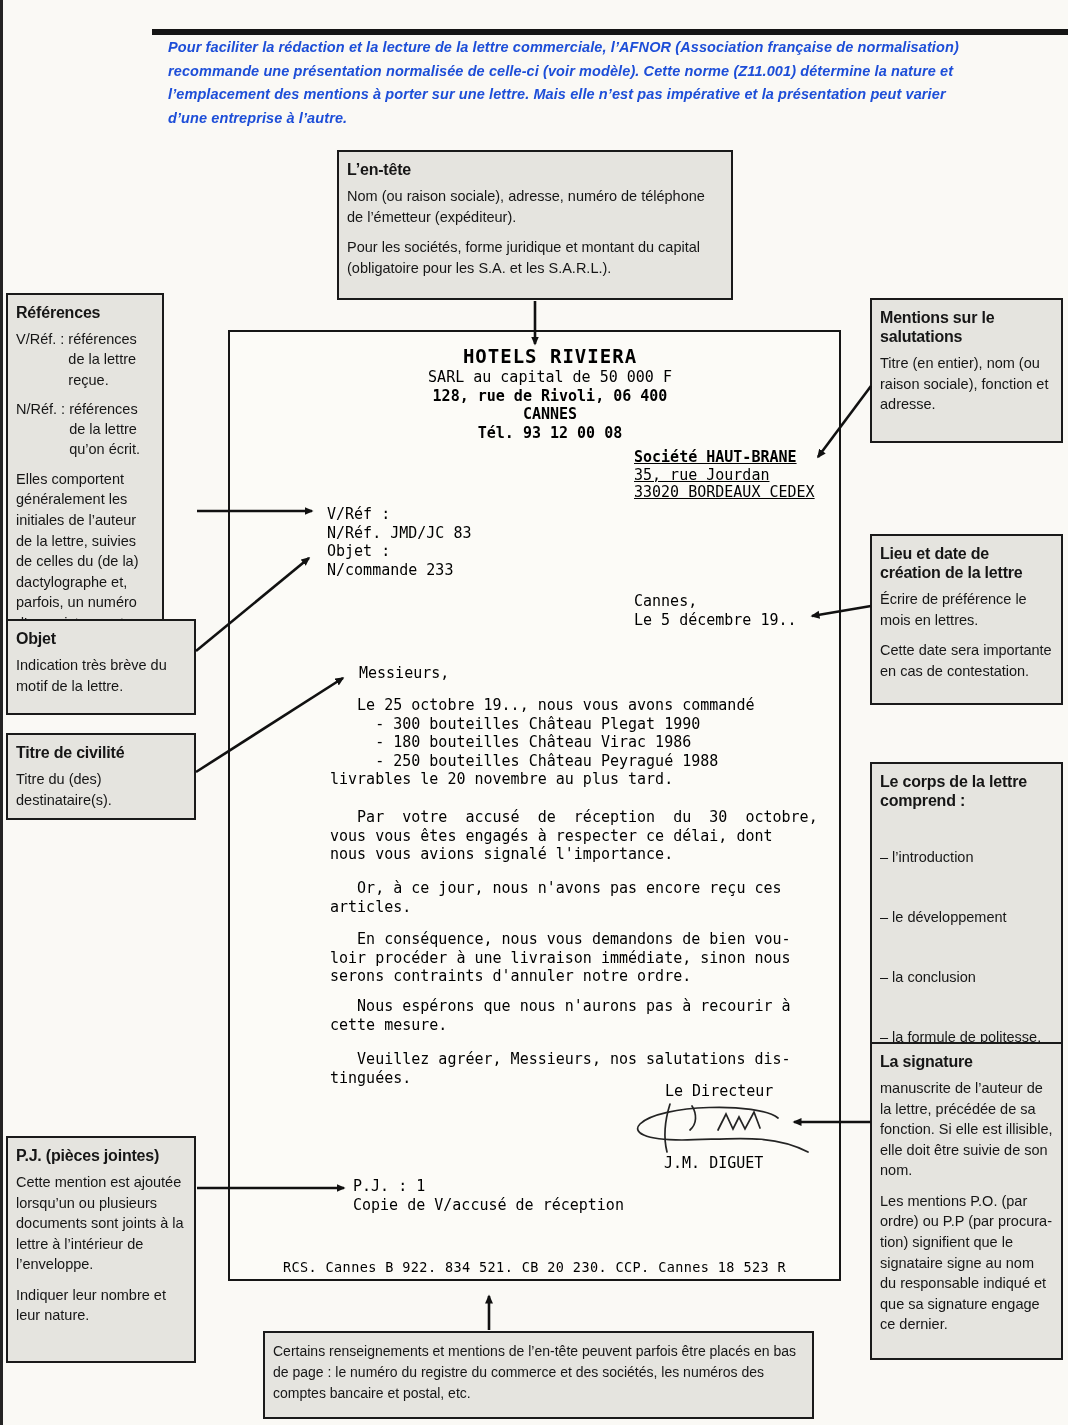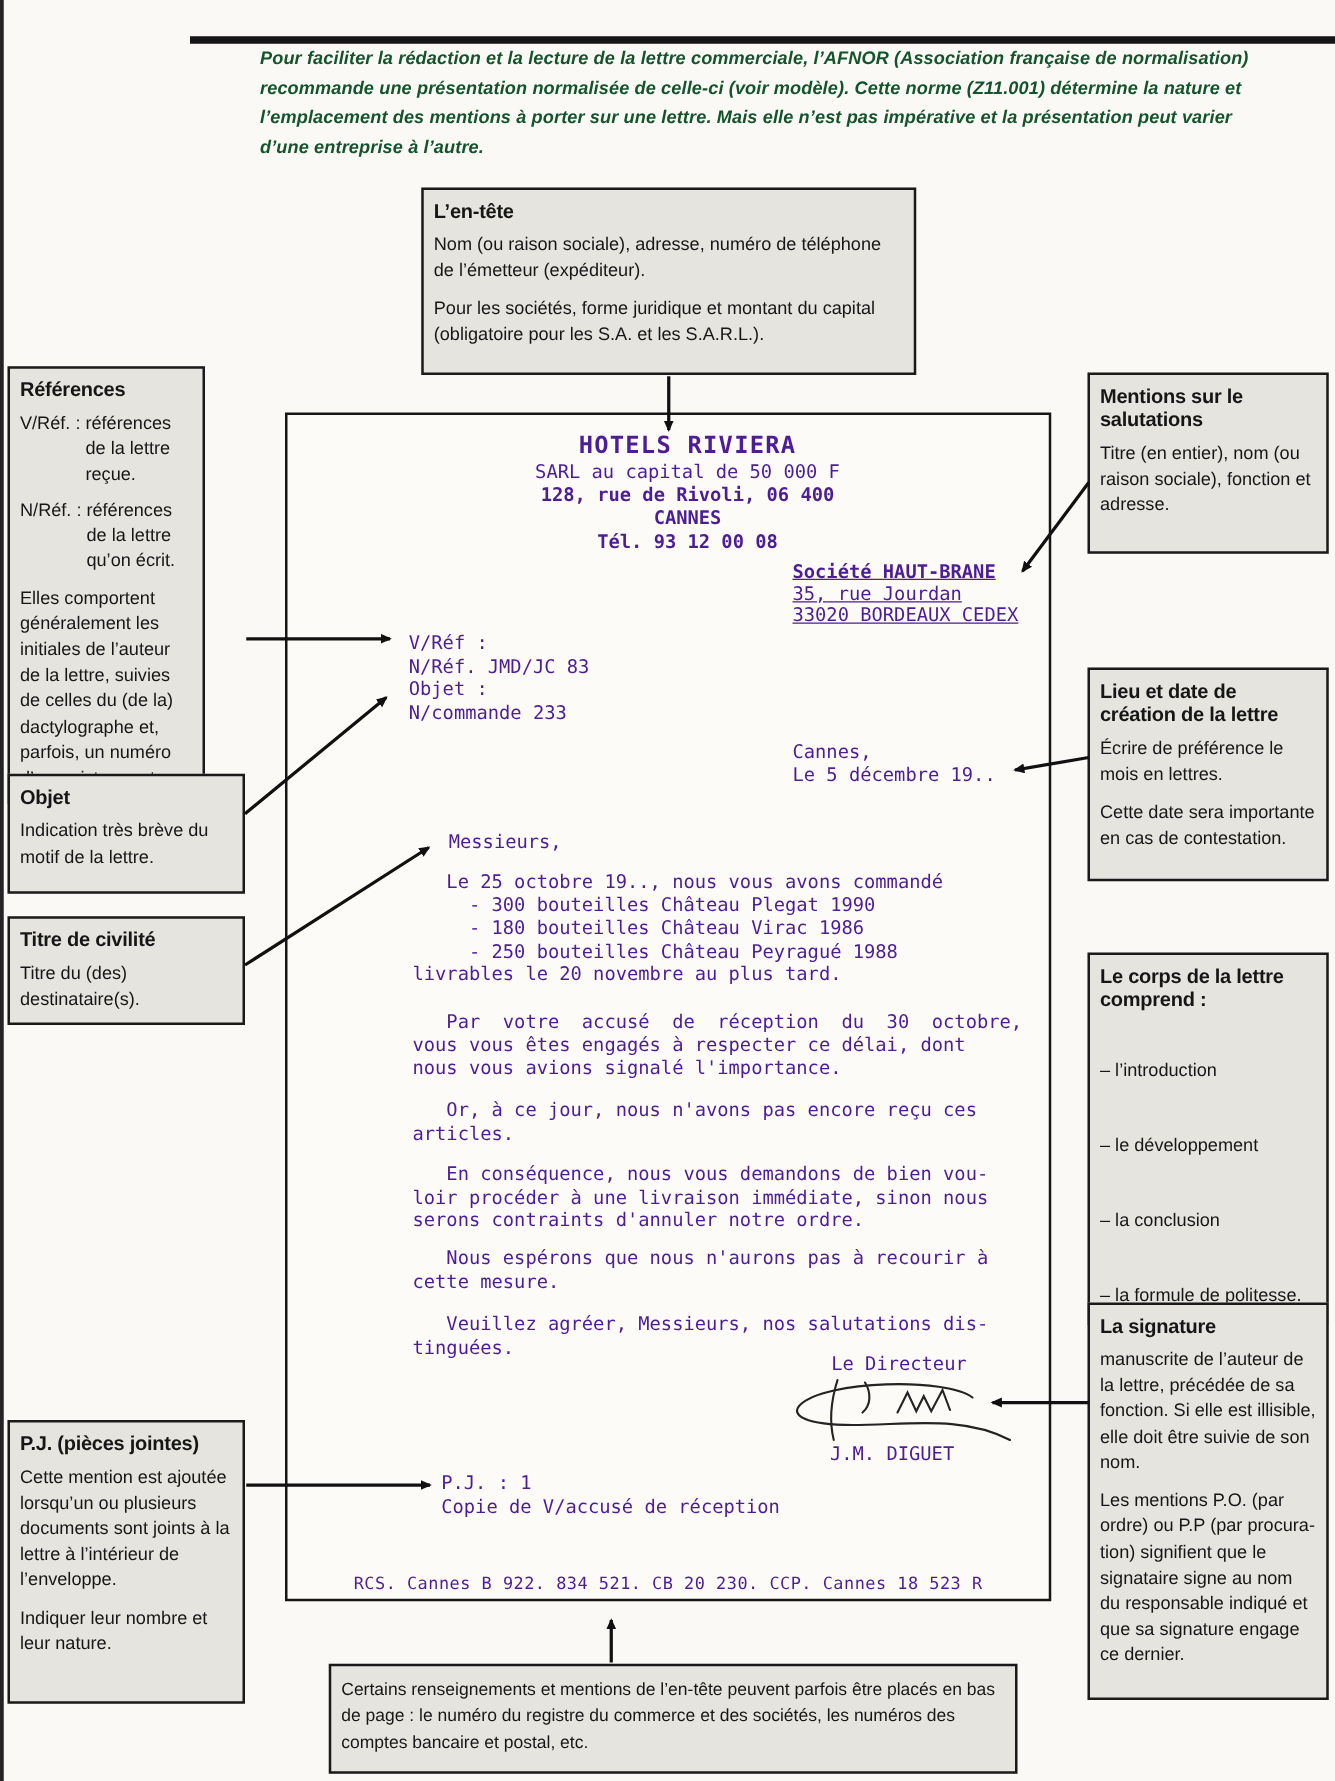--- a/index.html
+++ b/index.html
@@ -8,21 +8,21 @@
     position:relative;width:1068px;height:1425px;margin:0 auto;
     background:#faf9f5;color:#141414;
     font-family:"Liberation Sans",sans-serif;overflow:hidden;
   }
   .scanline-top{position:absolute;left:152px;top:29px;width:916px;height:6px;background:#151515;}
   .scanline-left{position:absolute;left:0;top:0;width:3px;height:1425px;background:#242424;}
 
   .intro{
     position:absolute;left:168px;top:36px;
     font-style:italic;font-weight:bold;font-size:14.5px;line-height:23.5px;
-    letter-spacing:0.1px;white-space:pre;color:#14532d;margin-left:40px;
+    letter-spacing:0.1px;white-space:pre;color:#1d4ed8;
   }
 
   
   .nbox{
     position:absolute;background:#e5e4df;border:2px solid #1a1a1a;
     padding:8px 8px;color:#161616;
   }
   .nb-title{font-weight:bold;font-size:16px;line-height:19px;letter-spacing:-0.2px;margin:0 0 7px;}
   .nb-p{font-size:14.5px;line-height:1.42;margin:0 0 10px;}
   .nb-p:last-child{margin-bottom:0;}
@@ -41,21 +41,21 @@
   #b-corps    {left:870px;top:762px;width:193px;min-height:163px;}
   #b-sign     {left:870px;top:1042px;width:193px;min-height:318px;}
   #b-bottom   {left:263px;top:1331px;width:551px;min-height:88px;}
   #b-bottom .nb-p{font-size:14px;line-height:1.5;}
 
   
   .letter{
     position:absolute;left:228px;top:330px;width:613px;height:951px;
     background:#fcfbf7;border:2.5px solid #161616;
   }
-  .mono{position:absolute;font-family:"DejaVu Sans Mono",monospace;font-size:15px;line-height:18.5px;color:#4c1d95;}
+  .mono{position:absolute;font-family:"DejaVu Sans Mono",monospace;font-size:15px;line-height:18.5px;color:#000000;}
   .pre{white-space:pre;}
   .b{font-weight:bold;}
   .lt-header{left:180px;top:13px;width:280px;text-align:center;}
   .lt-name{font-weight:bold;font-size:19px;line-height:23px;letter-spacing:1px;}
   .lt-hline{font-size:15px;line-height:18.5px;}
   .lt-recipient{left:404px;top:117px;}
   .lt-recipient div{line-height:17.5px;text-decoration:underline;}
   .lt-refs{left:97px;top:173px;}
   .lt-date{left:404px;top:260px;}
   .lt-salut{left:129px;top:332px;}

